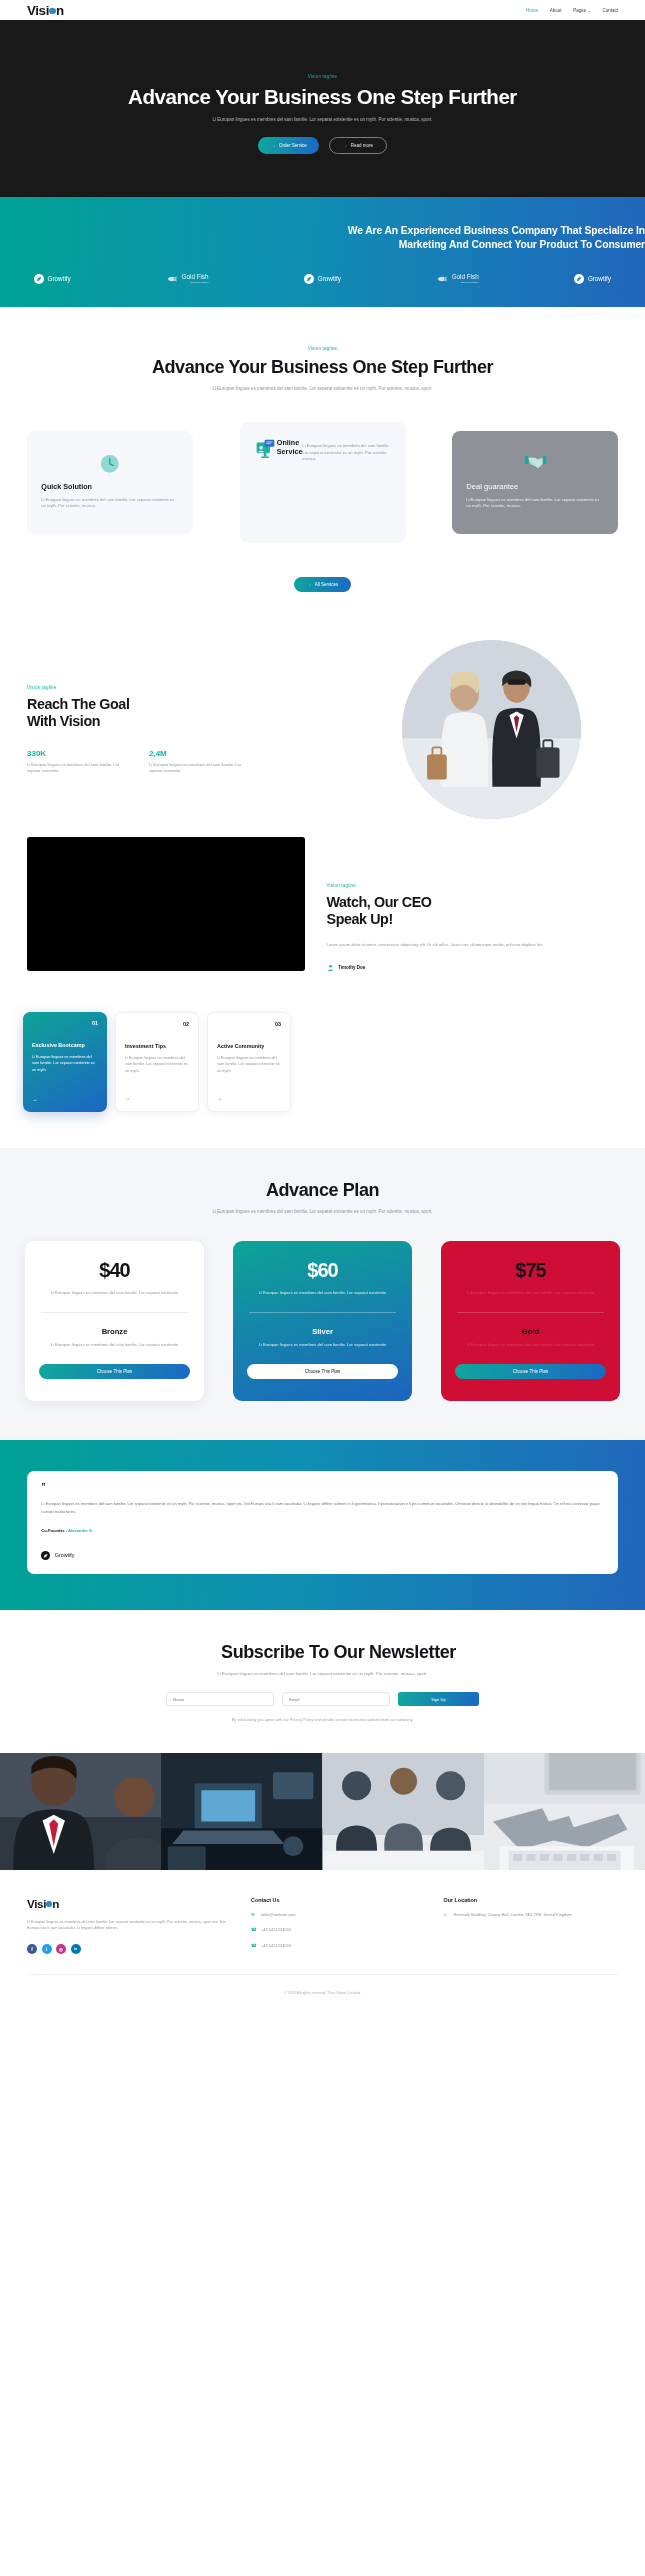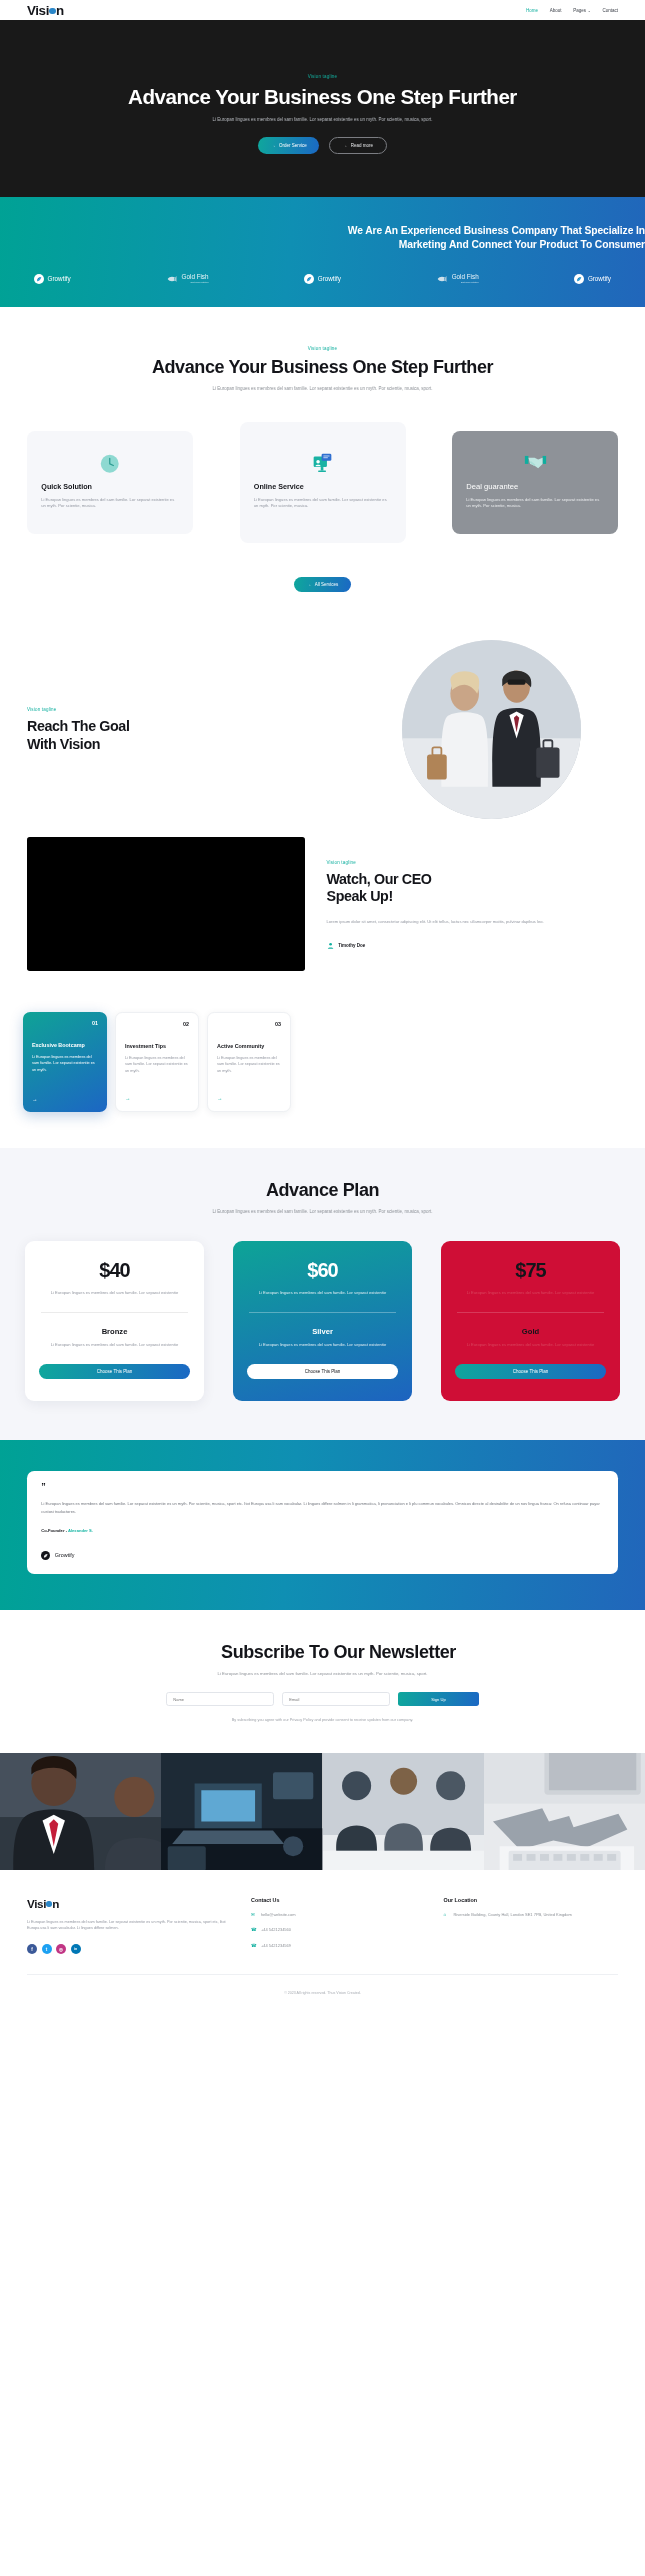--- a/index.html
+++ b/index.html
@@ -46,41 +46,41 @@
   .brand.gf .label .sub { font-size:2.3px; opacity:.8; margin-top:0.9px; }
 
   
   .section { padding:39px 0; }
   .sec-head { text-align:center; }
   .sec-head h2 { font-size:18px; font-weight:bold; letter-spacing:-0.4px; }
   .sec-head p { font-size:4.5px; color:#8d9197; margin-top:8px; }
   .cards3 { display:flex; justify-content:space-between; align-items:center; margin-top:30.5px; padding:0 27px; }
   .svc { width:166px; border-radius:8px; padding:16px 14.3px 18px; }
   .svc.a { background:#f6f7fa; height:103px; display:flex; flex-direction:column; justify-content:center; }
-  .svc.b { background:#f6f7fa; height:121px; display:flex; flex-direction:column; justify-content:center; }
+  .svc.b { background:#f6f7fa; height:121px; display:flex; justify-content:center; }
   .svc.c { background:#8e9298; height:103px; display:flex; flex-direction:column; justify-content:center; }
   .svc .ico { height:23px; display:flex; align-items:center; justify-content:center; margin-bottom:7.2px; }
   .svc h3 { font-size:7.2px; font-weight:bold; }
   .svc.c h3 { color:#fff; font-weight:normal; font-size:7.6px; }
   .svc p { font-size:4.1px; color:#9296a0; margin-top:5.4px; line-height:1.65; }
   .svc.c p { color:#eceef0; }
   .center-btn { text-align:center; margin-top:30.5px; }
 
   
   .goal { display:flex; align-items:center; padding:9px 27px 0; gap:16px; }
   .goal-left { width:269px; }
   .goal-left h2 { font-size:14.3px; font-weight:bold; letter-spacing:-0.4px; line-height:1.2; margin-top:3.6px; }
   .stats { display:flex; gap:23px; margin-top:18px; }
   .stat .num { font-size:8px; font-weight:bold; color:#14b5a3; }
   .stat p { font-size:4px; color:#9296a0; margin-top:4.5px; line-height:1.6; width:99px; }
   .goal-right { width:269px; display:flex; justify-content:flex-end; }
   .photo-circle { width:179px; height:179px; border-radius:50%; overflow:hidden; position:relative; background:linear-gradient(160deg,#d9dde2,#b7bec6); }
 
   
-  .ceo { display:flex; align-items:center; padding:18px 27px; gap:21.5px; }
+  .ceo { display:flex; align-items:flex-end; padding:18px 27px; gap:21.5px; }
   .video { width:278px; height:134px; background:#000; border-radius:2.7px; }
   .ceo-right { flex:1; }
   .ceo-right h2 { font-size:14.3px; font-weight:bold; letter-spacing:-0.4px; line-height:1.2; margin-top:3.6px; }
   .ceo-right .lorem { font-size:4.1px; color:#9296a0; margin-top:12.5px; line-height:1.85; }
   .author { display:flex; align-items:center; gap:4.5px; margin-top:16px; }
   .author .pic { width:7.2px; height:7.2px; }
   .author span { font-size:4.5px; font-weight:bold; }
 
   
   .joined { display:flex; align-items:center; padding:23px 23px 36px; gap:8px; }
@@ -311,20 +311,30 @@
     </div>
   </div>
 
   <div class="goal">
     <div class="goal-left">
       <div class="tagline">Vision tagline</div>
       <h2>
         <span>Reach The Goal</span><br>
         <span>With Vision</span>
       </h2>
+      <div class="stats">
+        <div class="stat">
+          <div class="num">330K</div>
+          <p>Li Europan lingues es membres del sam familie. Lor separat existentie.</p>
+        </div>
+        <div class="stat">
+          <div class="num">2,4M</div>
+          <p>Li Europan lingues es membres del sam familie. Lor separat existentie.</p>
+        </div>
+      </div>
     </div>
     <div class="goal-right">
       <div class="photo-circle">
         <svg width="179" height="179" viewBox="0 0 200 200">
           <defs>
               <clipPath id="cc">
                 <circle cx="100" cy="100" r="100"></circle>
               </clipPath>
             </defs>
           <g clip-path="url(#cc)">

